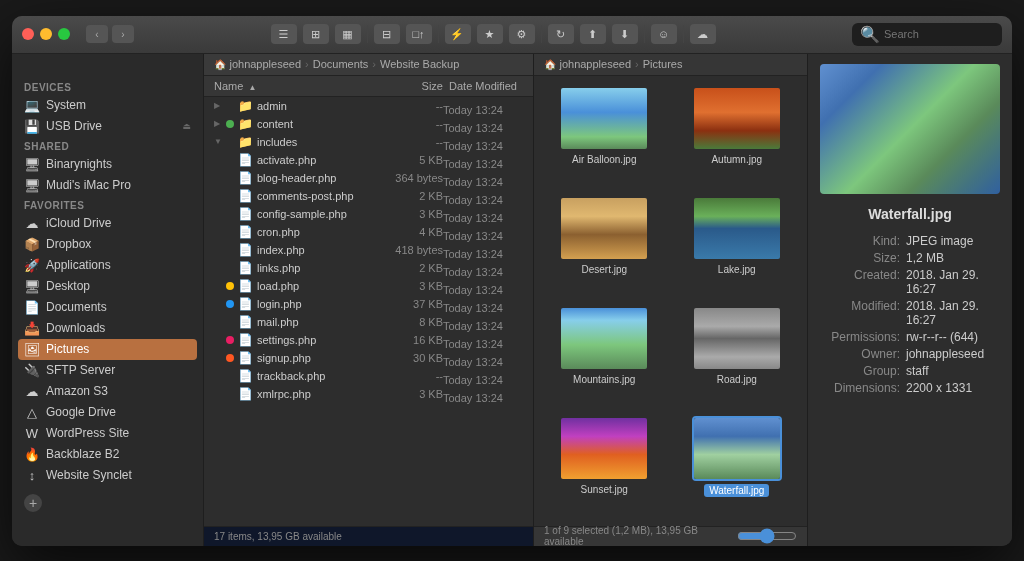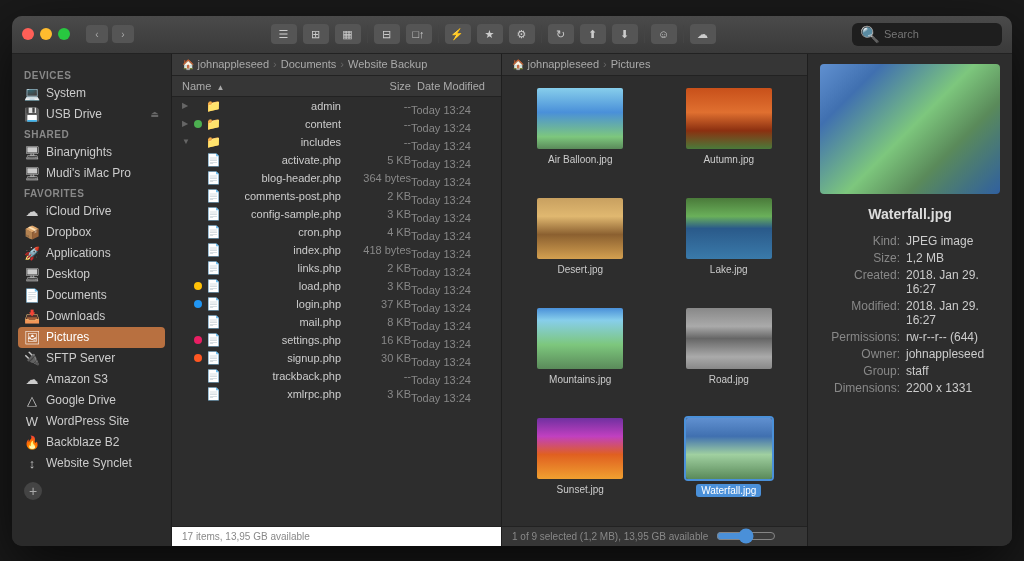--- a/index.html
+++ b/index.html
@@ -76,26 +76,26 @@
 
     
     .content-area {
       display: flex;
       flex: 1;
       overflow: hidden;
     }
 
     
     .sidebar {
-      width: 160px;
+      width: 192px;
       background: #2a2a2a;
       border-right: 1px solid #1e1e1e;
       overflow-y: auto;
       flex-shrink: 0;
-      padding: 12px 0;
+      padding: 24px 0;
     }
     .sidebar-section-label {
       font-size: 10px;
       font-weight: 700;
       color: #888;
       padding: 4px 12px 2px;
       text-transform: uppercase;
       letter-spacing: 0.5px;
     }
     .sidebar-item {
@@ -133,27 +133,27 @@
 
     .file-list { flex: 1; overflow-y: auto; }
     .file-row {
       display: flex; align-items: center;
       padding: 1px 10px;
       font-size: 11px; color: #ccc;
       cursor: pointer; height: 18px;
     }
     .file-row .fr-arrow { font-size: 8px; color: #666; margin-right: 2px; width: 10px; }
     .file-row .fr-icon { font-size: 12px; margin-right: 4px; }
-    .file-row .fr-name { flex: 1; overflow: hidden; text-overflow: ellipsis; white-space: nowrap; text-align: right; }
+    .file-row .fr-name { flex: 1; overflow: hidden; text-overflow: ellipsis; white-space: nowrap; }
     .file-row .fr-size { width: 70px; text-align: right; color: #888; }
     .file-row .fr-date { width: 80px; text-align: left; color: #888; margin-top: 8px; }
     .file-row .fr-dot { width: 8px; height: 8px; border-radius: 50%; margin-right: 4px; }
 
     .statusbar-file {
-      height: 20px; background: #ffffff; border-top: 1px solid #222;
+      height: 20px; background: #0f172a; border-top: 1px solid #222;
       display: flex; align-items: center; padding: 0 10px;
       font-size: 10px; color: #888;
     }
 
     
     .picture-panel {
       flex: 1;
       background: #2d2d2d;
       display: flex;
       flex-direction: column;

